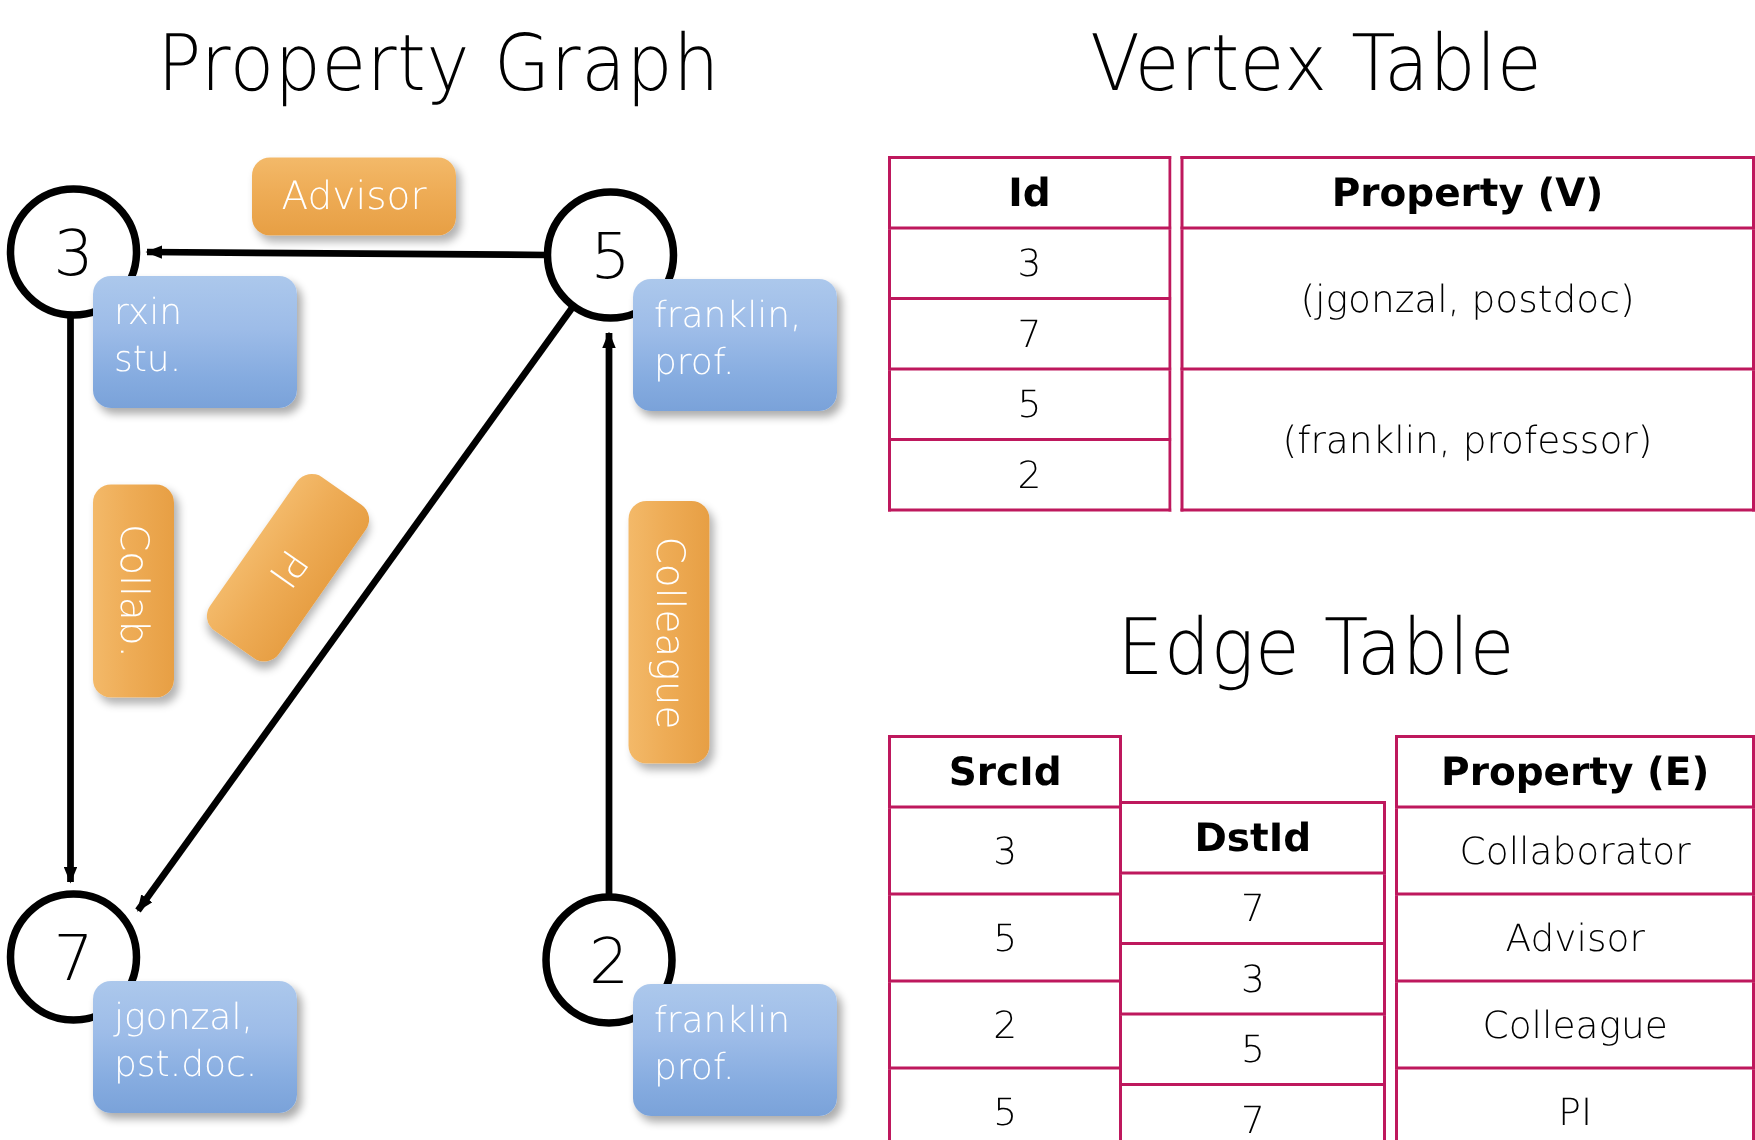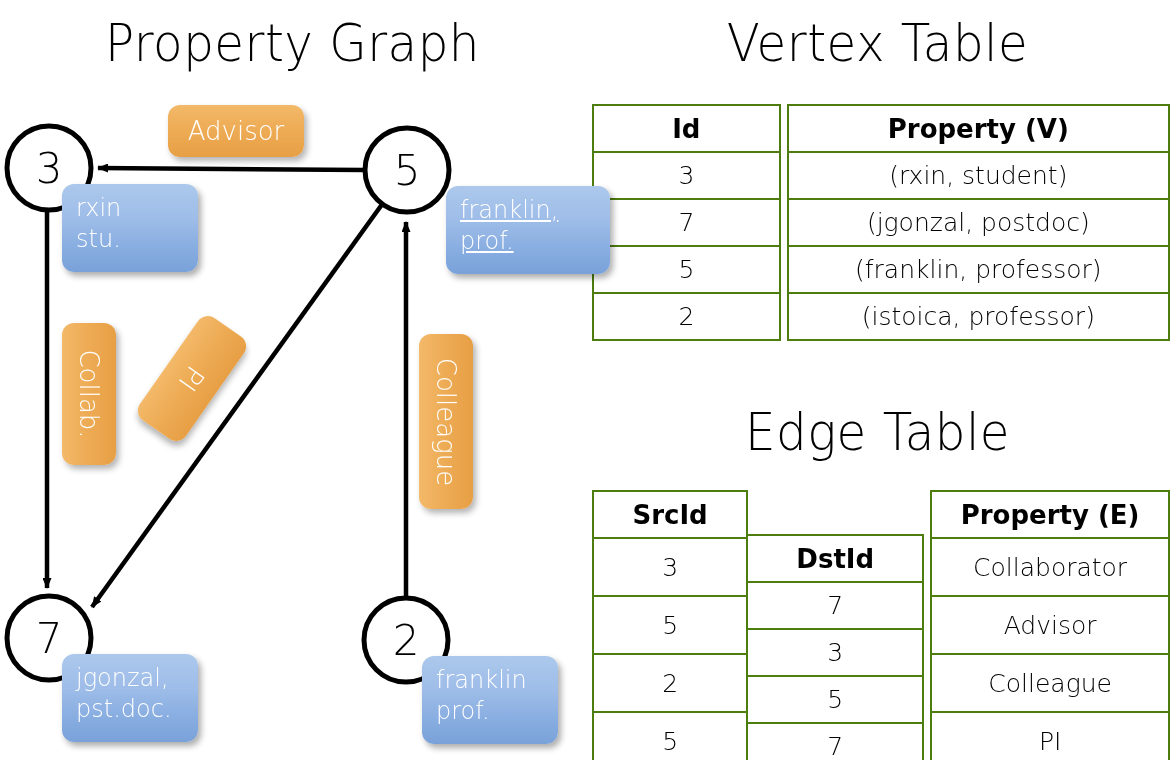--- a/index.html
+++ b/index.html
@@ -78,21 +78,21 @@
 
   
   .tbl-wrap{position:absolute;display:flex;align-items:stretch;}
   table.grid{
     border-collapse:collapse;
     table-layout:fixed;
     font-family:"DejaVu Sans", sans-serif;
     font-weight:300;
   }
   table.grid td, table.grid th{
-    border:2px solid #4d7c0f;
+    border:2px solid #be185d;
     text-align:center;
     font-weight:300;
     font-size:25px;
     color:#000;
     padding:0;
     height:45px;
     vertical-align:middle;
     background:#fff;
   }
   table.grid th{font-weight:700;font-size:26px;}
@@ -143,21 +143,21 @@
     <text class="node-circle-label" x="49" y="653" text-anchor="middle">7</text>
 
     <circle cx="406" cy="640" r="42" fill="#fff" stroke="#000" stroke-width="5"></circle>
     <text class="node-circle-label" x="406" y="655" text-anchor="middle">2</text>
   </svg>
 
   <div class="prop-box" id="box-3" style="left: 62px; top: 184px; width: 136px; height: 88px;">
     <span>rxin</span>
     <span>stu.</span>
   </div>
-  <div class="prop-box" id="box-5" style="left: 446px; top: 186px; width: 164px; height: 88px; text-decoration: underline;">
+  <div class="prop-box" id="box-5" style="left: 422px; top: 186px; width: 136px; height: 88px;">
     <span>franklin,</span>
     <span>prof.</span>
   </div>
   <div class="prop-box" id="box-7" style="left: 62px; top: 654px; width: 136px; height: 88px;">
     <span>jgonzal,</span>
     <span>pst.doc.</span>
   </div>
   <div class="prop-box" id="box-2" style="left: 422px; top: 656px; width: 136px; height: 88px;">
     <span>franklin</span>
     <span>prof.</span>
@@ -200,30 +200,24 @@
     </table>
     <div class="gap"></div>
     <table class="grid fill-blue">
       <thead>
         <tr>
             <th class="col-prop">Property (V)</th>
           </tr>
       </thead>
       <tbody>
         <tr>
-            <td class="col-prop">(rxin, student)</td>
-          </tr>
-        <tr>
             <td class="col-prop">(jgonzal, postdoc)</td>
           </tr>
         <tr>
             <td class="col-prop">(franklin, professor)</td>
-          </tr>
-        <tr>
-            <td class="col-prop">(istoica, professor)</td>
           </tr>
       </tbody>
     </table>
   </div>
 
   <div class="tbl-wrap" id="edge-table">
     <table class="grid">
       <thead>
         <tr>
             <th class="col-src">SrcId</th>

